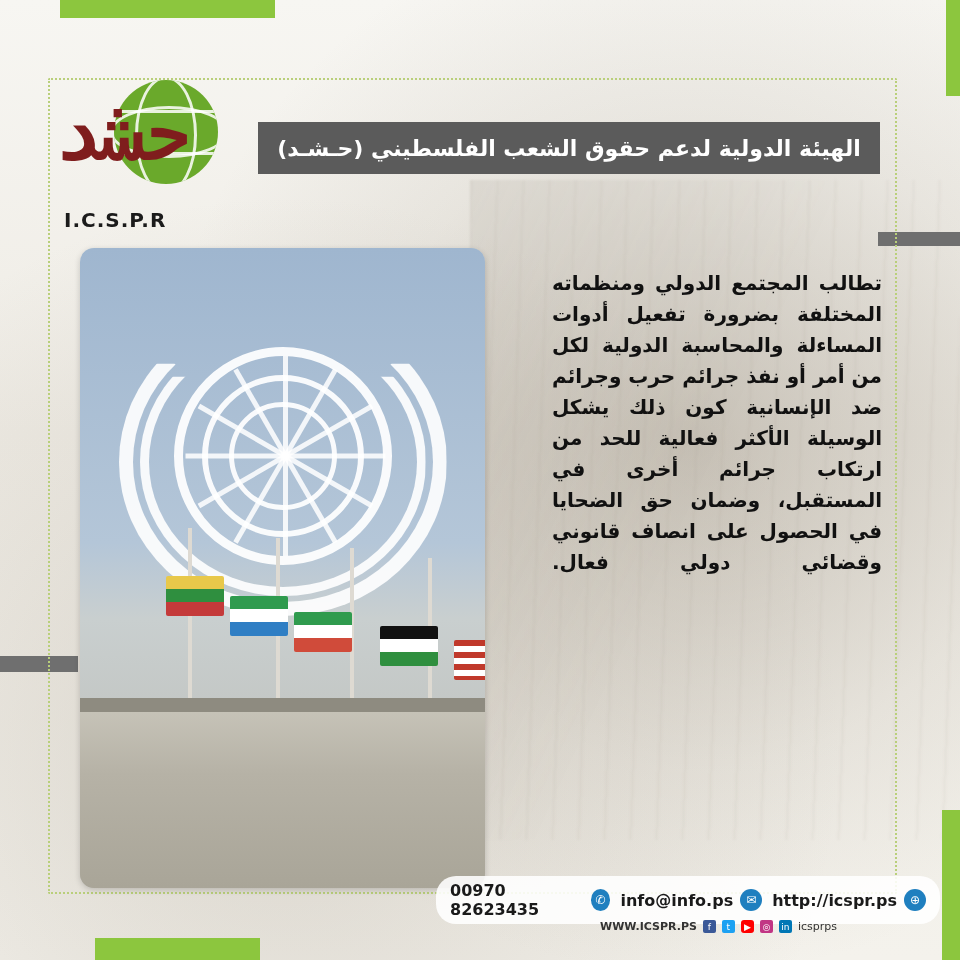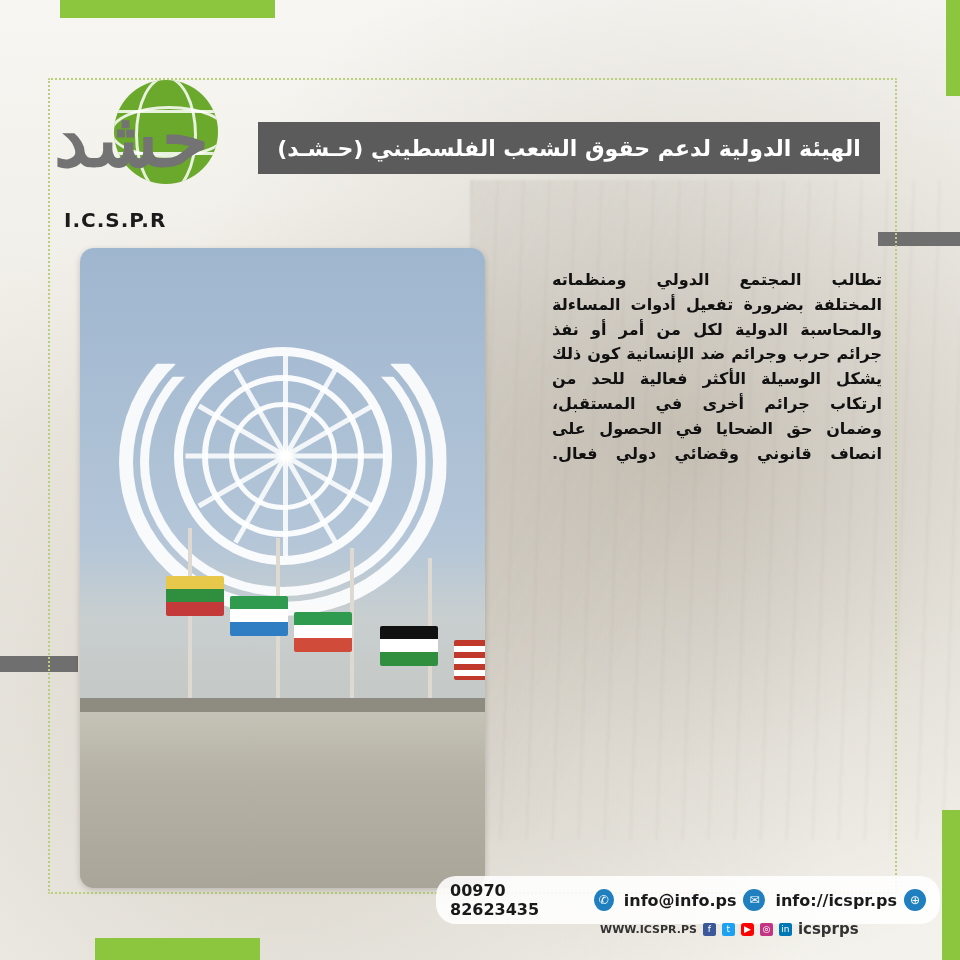--- a/index.html
+++ b/index.html
@@ -96,22 +96,22 @@
     position:absolute; left:2px; width:100px; height:0; border-top:3px solid rgba(255,255,255,.85);
   }
   .logo-lat.a{ top:30px; }
   .logo-lat.b{ top:72px; }
   .logo-script {
     position: absolute;
     left: 10px;
     top: 14px;
     width: 120px;
     height: 110px;
-    color: #737373;
-    font-family: Liberation Sans, sans-serif;
+    color: #7f1d1d;
+    font-family: Liberation Mono, monospace;
     font-size: 76px;
     font-weight: bold;
     line-height: 108px;
     text-align: right;
     letter-spacing: -6px;
   }
   .logo-caption {
     position: absolute;
     left: 20px;
     bottom: 8px;
@@ -221,21 +221,21 @@
   
   .body-text {
     position: absolute;
     right: 78px;
     top: 268px;
     width: 330px;
     direction: rtl;
     text-align: justify;
     text-align-last: justify;
     color: #111111;
-    font-size: 16px;
+    font-size: 20px;
     font-weight: bold;
     line-height: 1.55;
     letter-spacing: -0.3px;
   }
 
   
   .footer {
     position: absolute;
     left: 0; right: 0; bottom: 0;
     height: 92px;
@@ -267,21 +267,21 @@
   .ficon.web   { background: #1f7fbf; }
   .social-row {
     position: absolute;
     left: 600px;
     top: 52px;
     display: flex;
     align-items: center;
     gap: 6px;
   }
   .social-row .www { font-size: 11px; font-weight: bold; color: #333; }
-  .social-row .handle { font-size: 15px; font-weight: bold; color: #333; }
+  .social-row .handle { font-size: 11px; font-weight: normal; color: #333; }
   .sicon {
     width: 13px; height: 13px; border-radius: 2px;
     background: #3b5998; color: #fff; font-size: 9px;
     display:flex; align-items:center; justify-content:center;
   }
   .sicon.tw { background: #1da1f2; }
   .sicon.yt { background: #ff0000; border-radius:3px; }
   .sicon.ig { background: #c13584; }
   .sicon.in { background: #0077b5; }
 </style>
@@ -352,21 +352,21 @@
     <div class="footer-bar">
       <div class="fitem">
         <span class="txt">00970 82623435</span>
         <span class="ficon phone">✆</span>
       </div>
       <div class="fitem">
         <span class="txt">info@info.ps</span>
         <span class="ficon mail">✉</span>
       </div>
       <div class="fitem">
-        <span class="txt">info://icspr.ps</span>
+        <span class="txt">http://icspr.ps</span>
         <span class="ficon web">⊕</span>
       </div>
     </div>
     <div class="social-row">
       <span class="www">WWW.ICSPR.PS</span>
       <span class="sicon">f</span>
       <span class="sicon tw">t</span>
       <span class="sicon yt">▶</span>
       <span class="sicon ig">◎</span>
       <span class="sicon in">in</span>

